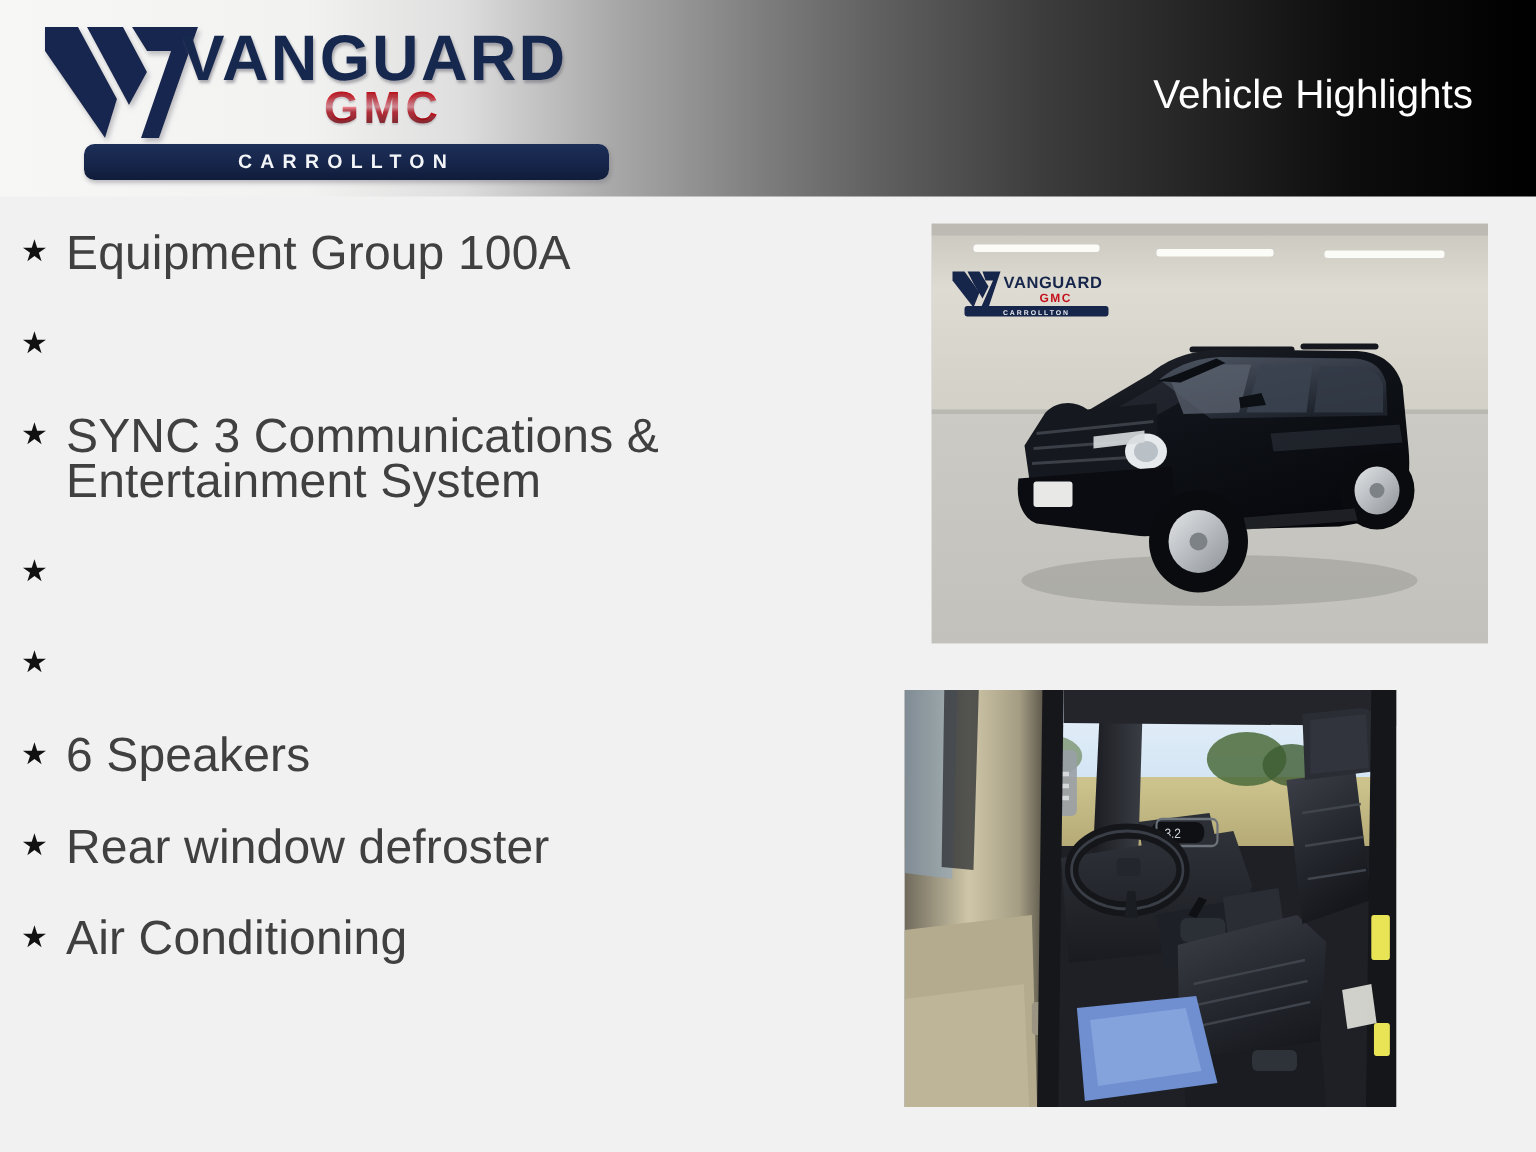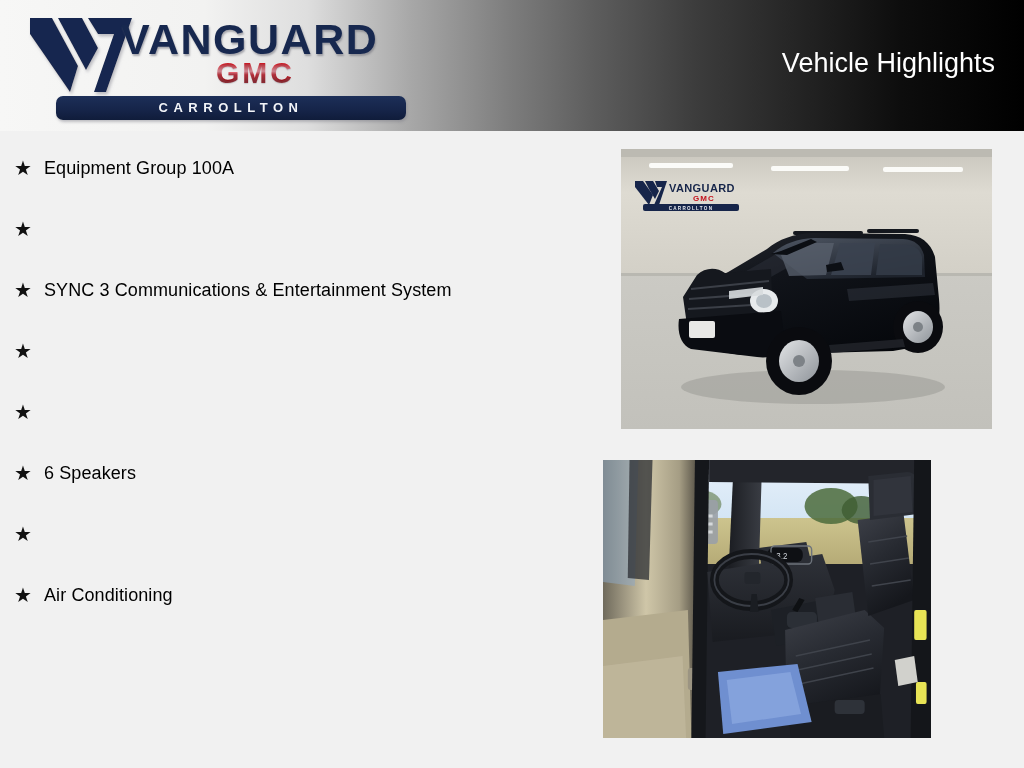--- a/index.html
+++ b/index.html
@@ -128,21 +128,21 @@
     font-size: 13px;
     font-weight: bold;
     letter-spacing: 5.5px;
     color: #f2f4f8;
     line-height: 1;
   }
 
   
   .header-title {
     position: absolute;
-    right: 29px;
+    right: 42px;
     top: 50px;
     font-family: "Liberation Sans", sans-serif;
     font-size: 27px;
     font-weight: normal;
     color: #ffffff;
     line-height: 1;
     white-space: nowrap;
   }
 
   
@@ -176,25 +176,25 @@
     width: 30px;
     font-size: 20px;
     line-height: 30px;
     color: #111111;
     text-align: left;
   }
 
   .feature-label {
     flex: 1 1 auto;
     font-family: "Liberation Sans Narrow", "Liberation Sans", sans-serif;
-    font-size: 18px;
+    font-size: 32px;
     font-stretch: condensed;
     letter-spacing: .1px;
     line-height: 30px;
-    color: #000000;
+    color: #404040;
   }
 
   
   .photo {
     position: absolute;
     overflow: hidden;
     background: #cfcfcb;
   }
   .photo-exterior {
     left: 621px;
@@ -286,20 +286,21 @@
         <span class="feature-bullet">★</span>
       </li>
 
       <li class="feature-item">
         <span class="feature-bullet">★</span>
         <span class="feature-label">6 Speakers</span>
       </li>
 
       <li class="feature-item">
         <span class="feature-bullet">★</span>
+        <span class="feature-label">Rear window defroster</span>
       </li>
 
       <li class="feature-item">
         <span class="feature-bullet">★</span>
         <span class="feature-label">Air Conditioning</span>
       </li>
     </ul>
 
     <div class="photo photo-exterior">
       <svg viewBox="0 0 371 280" preserveAspectRatio="none" xmlns="http://www.w3.org/2000/svg" aria-hidden="true">

